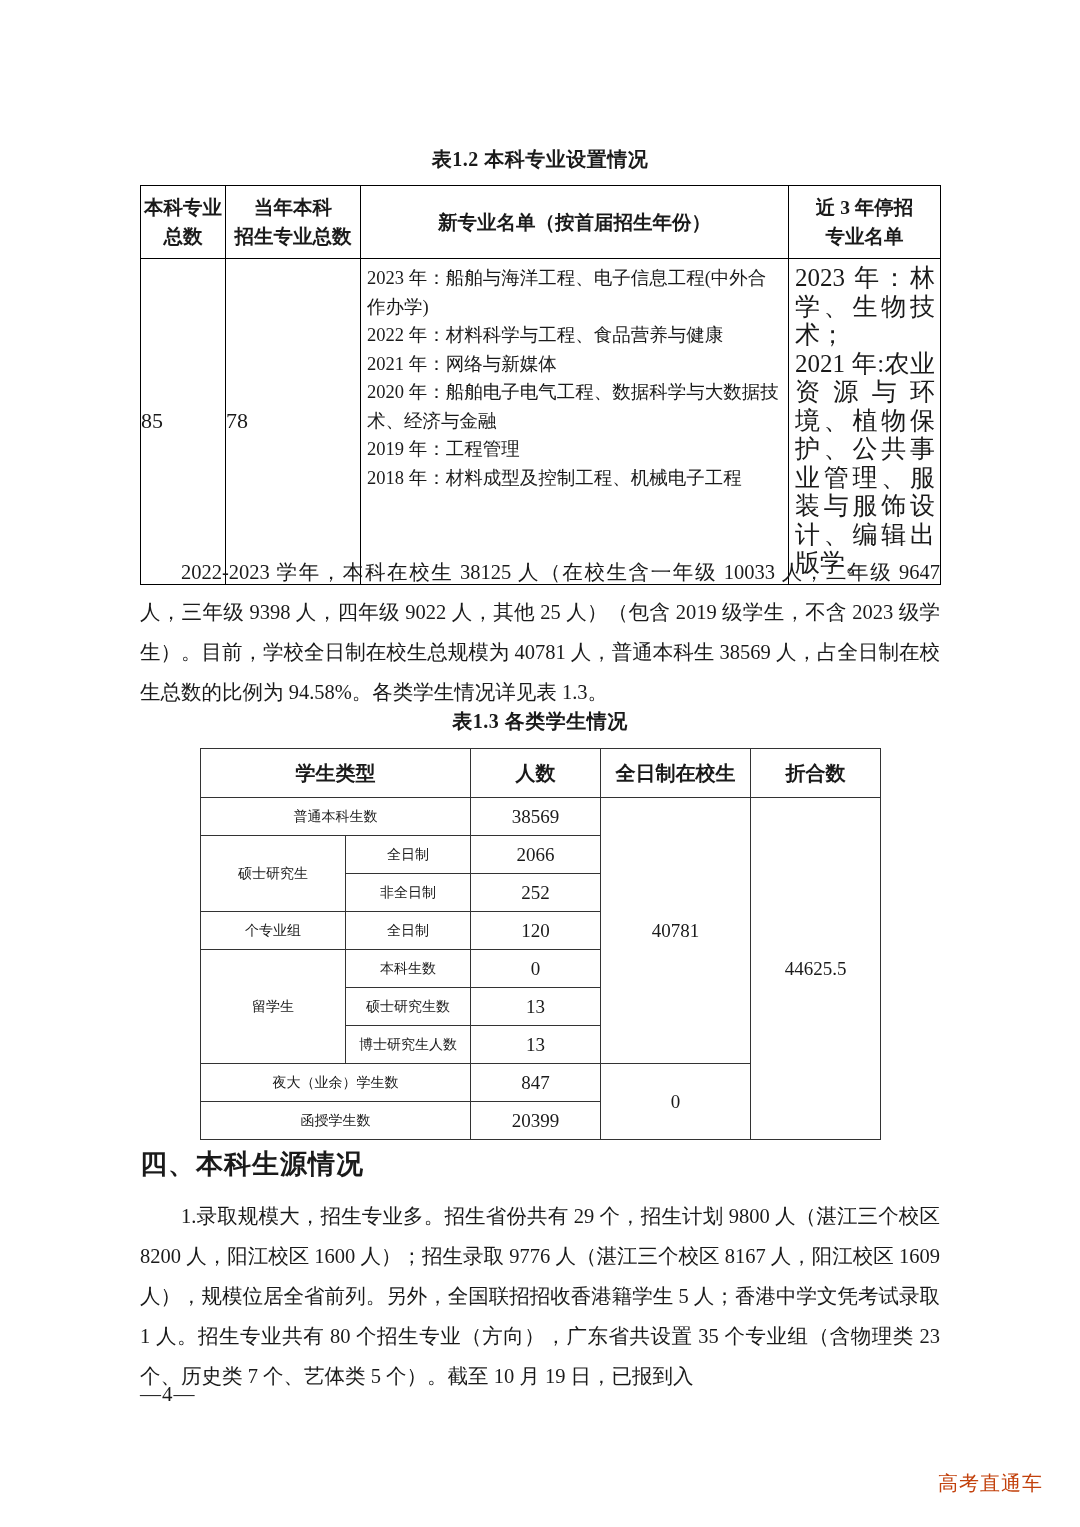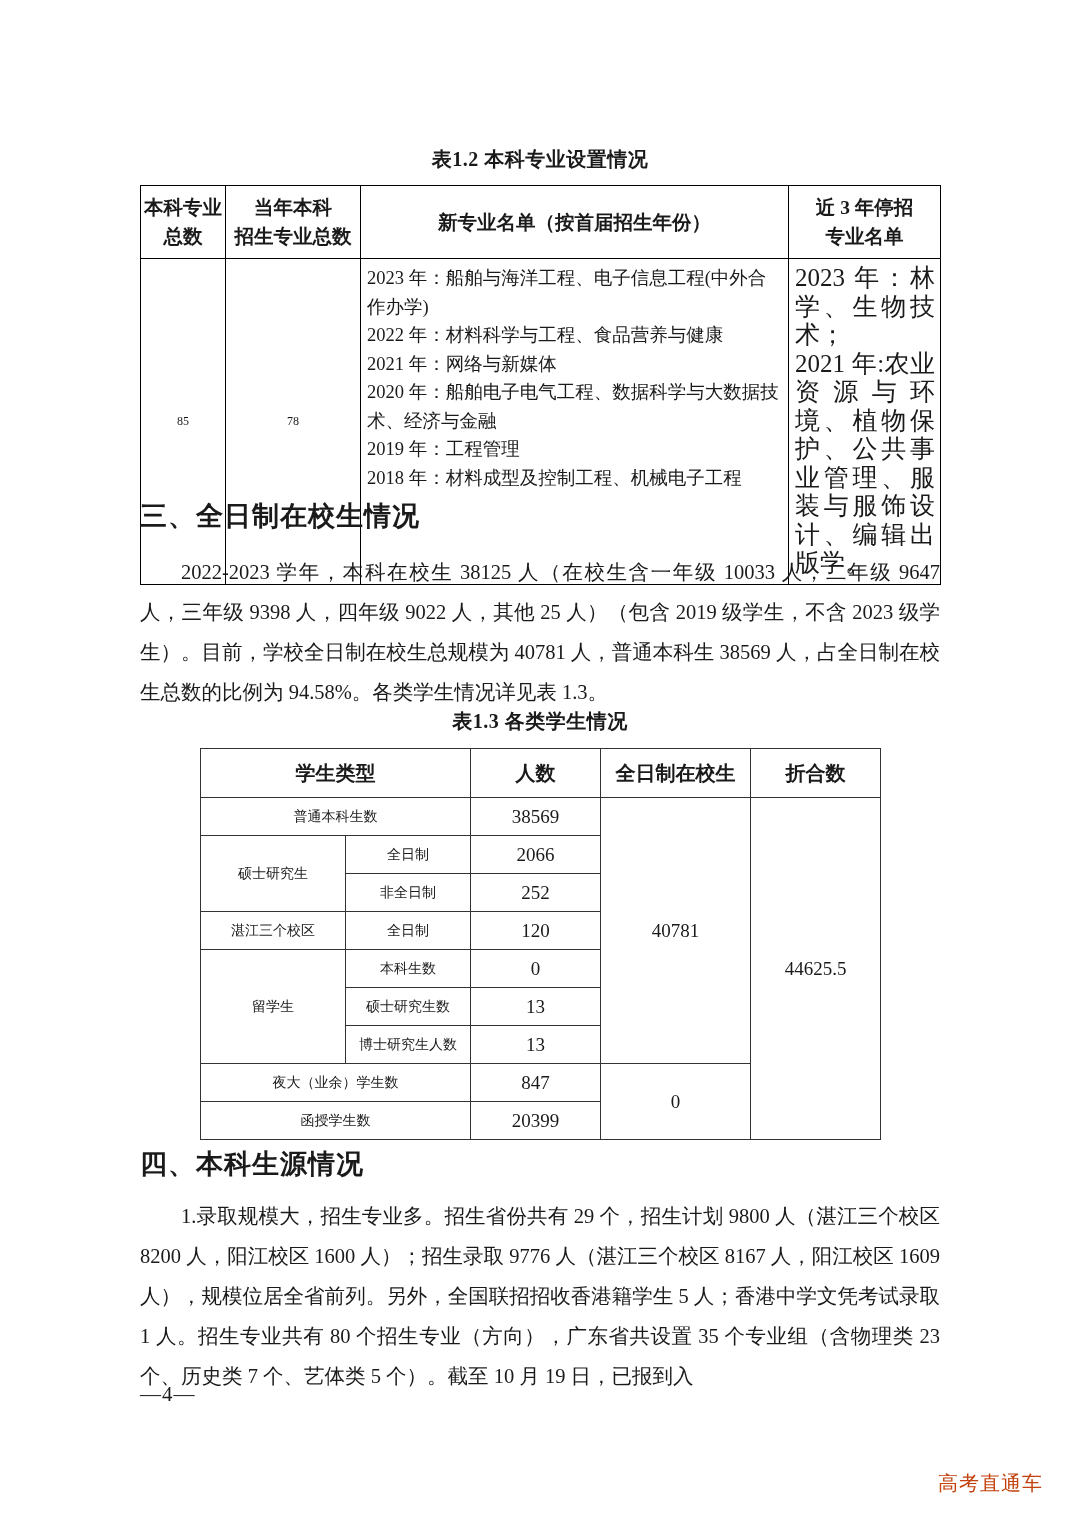--- a/index.html
+++ b/index.html
@@ -47,22 +47,21 @@
     vertical-align:middle;
   }
   .t12 th {
     text-align:center;
     font-size:19.5px;
     font-weight:bold;
     line-height:29px;
     padding:7px 2px;
   }
   .t12 .numcell {
-    text-align:center;
-    font-size:12px;
+    font-size:22px;
     margin-left:24px;
   }
   .t12 .listcell {
     font-size:18.5px;
     line-height:28.5px;
     padding:5px 6px 6px 6px;
     vertical-align:top;
   }
   .t12 .stopcell {
     font-size:25px;
@@ -160,21 +159,20 @@
           <div>2018 年：材料成型及控制工程、机械电子工程</div>
         </td>
         <td class="stopcell">
           <div>2023 年：林学、生物技术；</div>
           <div>2021 年:农业资源与环境、植物保护、公共事业管理、服装与服饰设计、编辑出版学。</div>
         </td>
       </tr>
     </tbody>
   </table>
 
-  <div id="sec3" class="sec-head">三、全日制在校生情况</div>
 
   <div id="para3" class="para">2022-2023 学年，本科在校生 38125 人（在校生含一年级 10033 人，二年级 9647 人，三年级 9398 人，四年级 9022 人，其他 25 人）（包含 2019 级学生，不含 2023 级学生）。目前，学校全日制在校生总规模为 40781 人，普通本科生 38569 人，占全日制在校生总数的比例为 94.58%。各类学生情况详见表 1.3。</div>
 
   <div id="caption-13" class="tbl-caption">表1.3  各类学生情况</div>
 
   <table class="t13">
     <colgroup>
       <col style="width:145px">
       <col style="width:125px">
       <col style="width:130px">
@@ -199,21 +197,21 @@
       <tr>
         <td class="lbl" rowspan="2">硕士研究生</td>
         <td class="lbl">全日制</td>
         <td>2066</td>
       </tr>
       <tr>
         <td class="lbl">非全日制</td>
         <td>252</td>
       </tr>
       <tr>
-        <td class="lbl">湛江三个校区</td>
+        <td class="lbl">个专业组</td>
         <td class="lbl">全日制</td>
         <td>120</td>
       </tr>
       <tr>
         <td class="lbl" rowspan="3">留学生</td>
         <td class="lbl">本科生数</td>
         <td>0</td>
       </tr>
       <tr>
         <td class="lbl">硕士研究生数</td>

